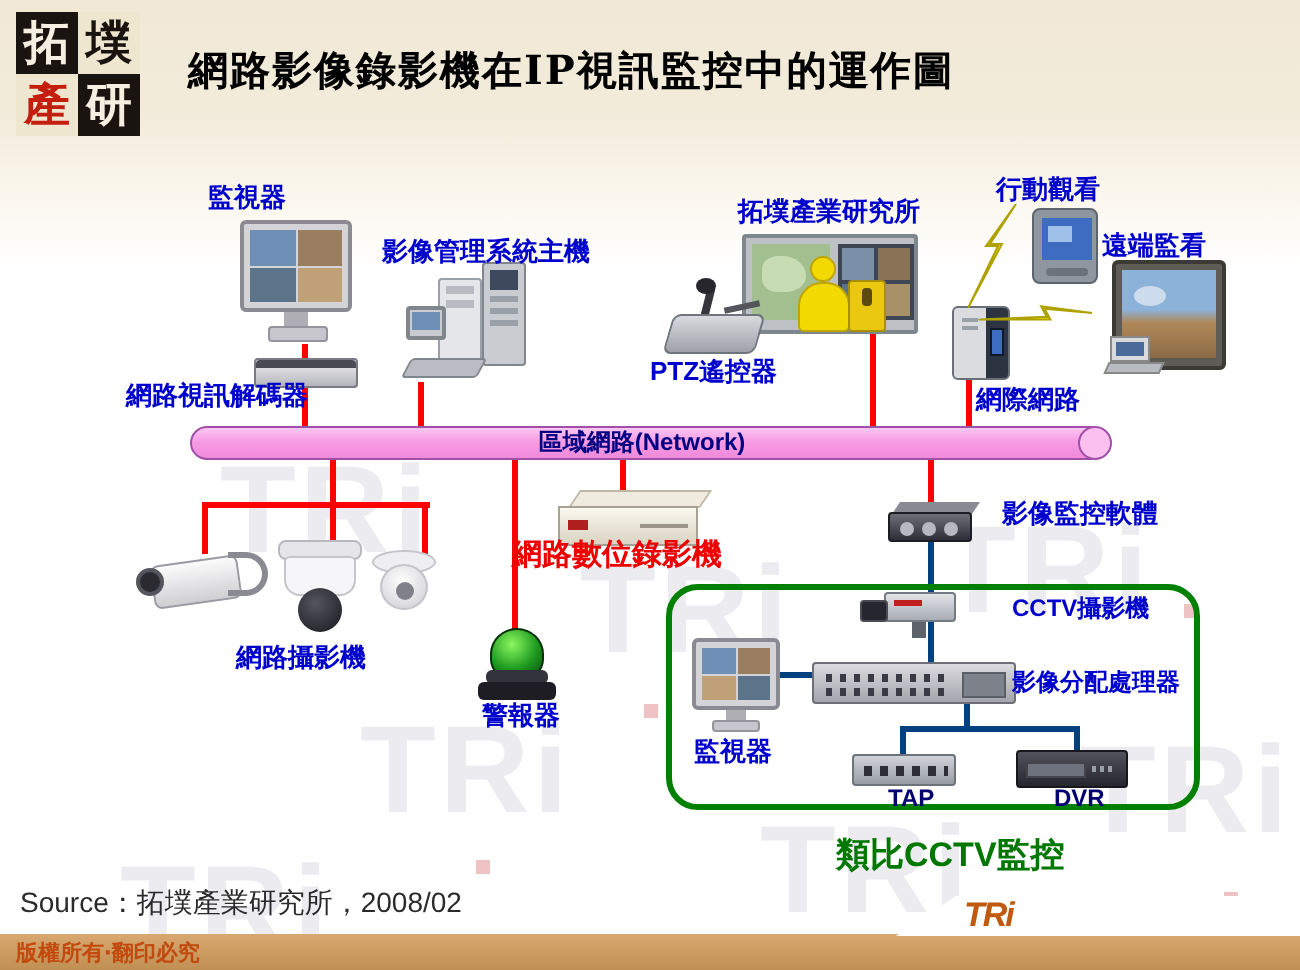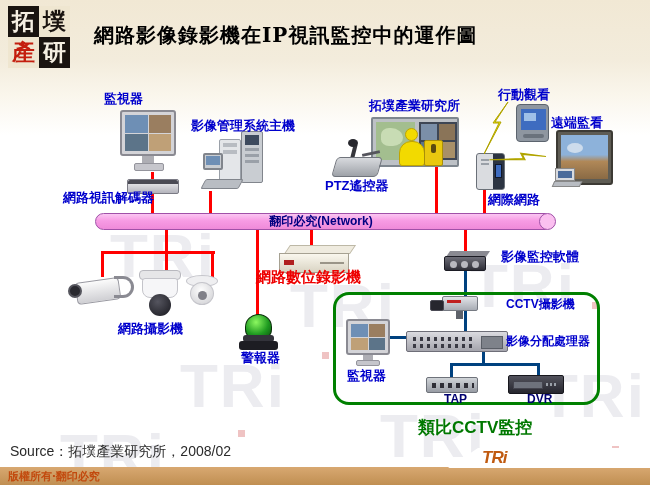--- a/index.html
+++ b/index.html
@@ -57,21 +57,21 @@
 <div class="wmdot" style="left:612px;top:446px;"></div>
 
 <div class="abs seal">
   <span class="s-dark">拓</span>
   <span class="s-light">墣</span>
   <span class="s-red">產</span>
   <span class="s-dark">研</span>
 </div>
 <div class="abs title">網路影像錄影機在IP視訊監控中的運作圖</div>
 
-<div class="abs bus">翻印必究(Network)</div>
+<div class="abs bus">區域網路(Network)</div>
 <div class="abs buscap"></div>
 
 <div class="rl" style="left:151px;top:172px;width:3px;height:8px;"></div>
 <div class="rl" style="left:151px;top:193px;width:3px;height:22px;"></div>
 <div class="rl" style="left:209px;top:191px;width:3px;height:24px;"></div>
 <div class="rl" style="left:435px;top:164px;width:3px;height:51px;"></div>
 <div class="rl" style="left:483px;top:189px;width:3px;height:26px;"></div>
 <div class="rl" style="left:165px;top:229px;width:3px;height:24px;"></div>
 <div class="rl" style="left:101px;top:251px;width:114px;height:3px;"></div>
 <div class="rl" style="left:101px;top:253px;width:3px;height:24px;"></div>

